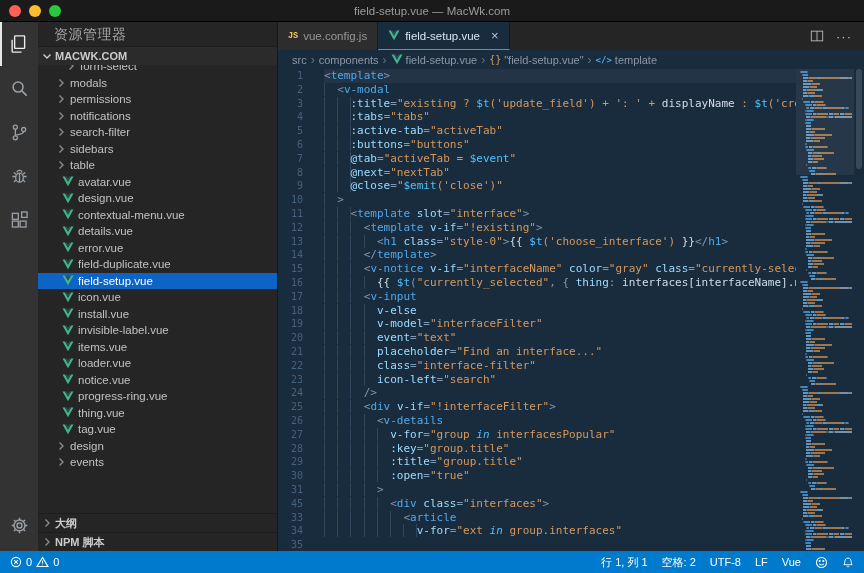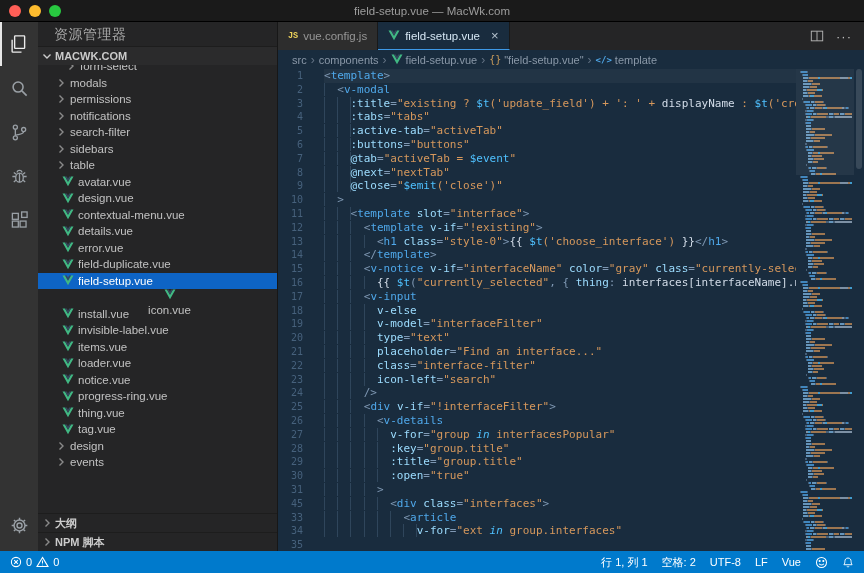--- a/index.html
+++ b/index.html
@@ -279,21 +279,21 @@
         </div>
         <div class="tree-row selected" style="padding-left: 24px;">
           <span class="icn i-vue">
             <svg width="12" height="11" viewBox="0 0 12 11">
               <path fill="#41b883" d="M0.5 0.5 L6 10.2 L11.5 0.5 L9 0.5 L6 5.8 L3 0.5 Z"></path>
               <path fill="#34495e" d="M3 0.5 L6 5.8 L9 0.5 L7.2 0.5 L6 2.7 L4.8 0.5 Z"></path>
             </svg>
           </span>
           <span class="tree-label">field-setup.vue</span>
         </div>
-        <div class="tree-row" style="padding-left: 24px; flex-direction: column;">
+        <div class="tree-row" style="padding-left: 24px;">
           <span class="icn i-vue">
             <svg width="12" height="11" viewBox="0 0 12 11">
               <path fill="#41b883" d="M0.5 0.5 L6 10.2 L11.5 0.5 L9 0.5 L6 5.8 L3 0.5 Z"></path>
               <path fill="#34495e" d="M3 0.5 L6 5.8 L9 0.5 L7.2 0.5 L6 2.7 L4.8 0.5 Z"></path>
             </svg>
           </span>
           <span class="tree-label">icon.vue</span>
         </div>
         <div class="tree-row" style="padding-left: 24px;">
           <span class="icn i-vue">
@@ -514,21 +514,21 @@
           <div class="code-line"><span class="c-tx indent">  </span><span class="c-pu">&gt;</span></div>
           <div class="code-line"><span class="c-tx indent">    </span><span class="c-pu">&lt;</span><span class="c-tg">template</span><span class="c-tx"> </span><span class="c-at">slot</span><span class="c-pu">=</span><span class="c-st">"interface"</span><span class="c-pu">&gt;</span></div>
           <div class="code-line"><span class="c-tx indent">      </span><span class="c-pu">&lt;</span><span class="c-tg">template</span><span class="c-tx"> </span><span class="c-at">v-if</span><span class="c-pu">=</span><span class="c-st">"!existing"</span><span class="c-pu">&gt;</span></div>
           <div class="code-line"><span class="c-tx indent">        </span><span class="c-pu">&lt;</span><span class="c-tg">h1</span><span class="c-tx"> </span><span class="c-at">class</span><span class="c-pu">=</span><span class="c-st">"style-0"</span><span class="c-pu">&gt;</span><span class="c-tx">{{ </span><span class="c-fn">$t</span><span class="c-st">('choose_interface')</span><span class="c-tx"> }}</span><span class="c-pu">&lt;/</span><span class="c-tg">h1</span><span class="c-pu">&gt;</span></div>
           <div class="code-line"><span class="c-tx indent">      </span><span class="c-pu">&lt;/</span><span class="c-tg">template</span><span class="c-pu">&gt;</span></div>
           <div class="code-line"><span class="c-tx indent">      </span><span class="c-pu">&lt;</span><span class="c-tg">v-notice</span><span class="c-tx"> </span><span class="c-at">v-if</span><span class="c-pu">=</span><span class="c-st">"interfaceName"</span><span class="c-tx"> </span><span class="c-at">color</span><span class="c-pu">=</span><span class="c-st">"gray"</span><span class="c-tx"> </span><span class="c-at">class</span><span class="c-pu">=</span><span class="c-st">"currently-selected"</span></div>
           <div class="code-line"><span class="c-tx indent">        </span><span class="c-tx">{{ </span><span class="c-fn">$t</span><span class="c-pu">(</span><span class="c-st">"currently_selected"</span><span class="c-pu">, { </span><span class="c-at">thing</span><span class="c-pu">: </span><span class="c-tx">interfaces[interfaceName].name</span></div>
           <div class="code-line"><span class="c-tx indent">      </span><span class="c-pu">&lt;</span><span class="c-tg">v-input</span></div>
           <div class="code-line"><span class="c-tx indent">        </span><span class="c-at">v-else</span></div>
           <div class="code-line"><span class="c-tx indent">        </span><span class="c-at">v-model</span><span class="c-pu">=</span><span class="c-st">"interfaceFilter"</span></div>
-          <div class="code-line"><span class="c-tx indent">        </span><span class="c-at">type</span><span class="c-pu">=</span><span class="c-st">"text"</span></div>
+          <div class="code-line"><span class="c-tx indent">        </span><span class="c-at">event</span><span class="c-pu">=</span><span class="c-st">"text"</span></div>
           <div class="code-line"><span class="c-tx indent">        </span><span class="c-at">placeholder</span><span class="c-pu">=</span><span class="c-st">"Find an interface..."</span></div>
           <div class="code-line"><span class="c-tx indent">        </span><span class="c-at">class</span><span class="c-pu">=</span><span class="c-st">"interface-filter"</span></div>
           <div class="code-line"><span class="c-tx indent">        </span><span class="c-at">icon-left</span><span class="c-pu">=</span><span class="c-st">"search"</span></div>
           <div class="code-line"><span class="c-tx indent">      </span><span class="c-pu">/&gt;</span></div>
           <div class="code-line"><span class="c-tx indent">      </span><span class="c-pu">&lt;</span><span class="c-tg">div</span><span class="c-tx"> </span><span class="c-at">v-if</span><span class="c-pu">=</span><span class="c-st">"!interfaceFilter"</span><span class="c-pu">&gt;</span></div>
           <div class="code-line"><span class="c-tx indent">        </span><span class="c-pu">&lt;</span><span class="c-tg">v-details</span></div>
           <div class="code-line"><span class="c-tx indent">          </span><span class="c-at">v-for</span><span class="c-pu">=</span><span class="c-st">"group </span><span class="c-kw">in</span><span class="c-st"> interfacesPopular"</span></div>
           <div class="code-line"><span class="c-tx indent">          </span><span class="c-at">:key</span><span class="c-pu">=</span><span class="c-st">"group.title"</span></div>
           <div class="code-line"><span class="c-tx indent">          </span><span class="c-at">:title</span><span class="c-pu">=</span><span class="c-st">"group.title"</span></div>
           <div class="code-line"><span class="c-tx indent">          </span><span class="c-at">:open</span><span class="c-pu">=</span><span class="c-st">"true"</span></div>

